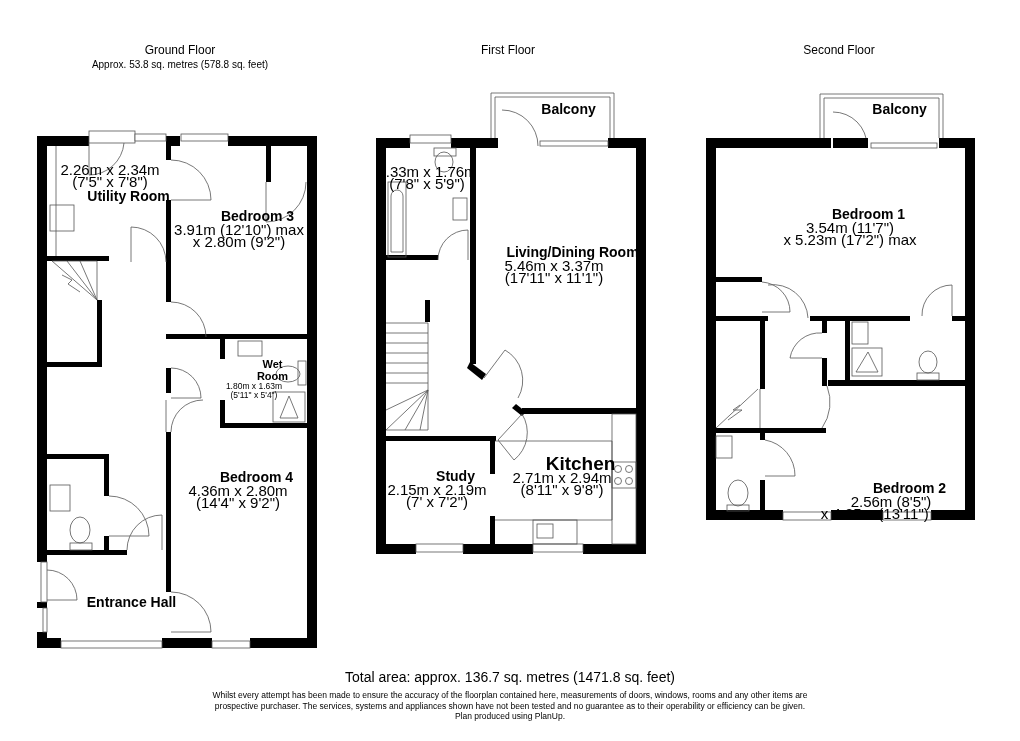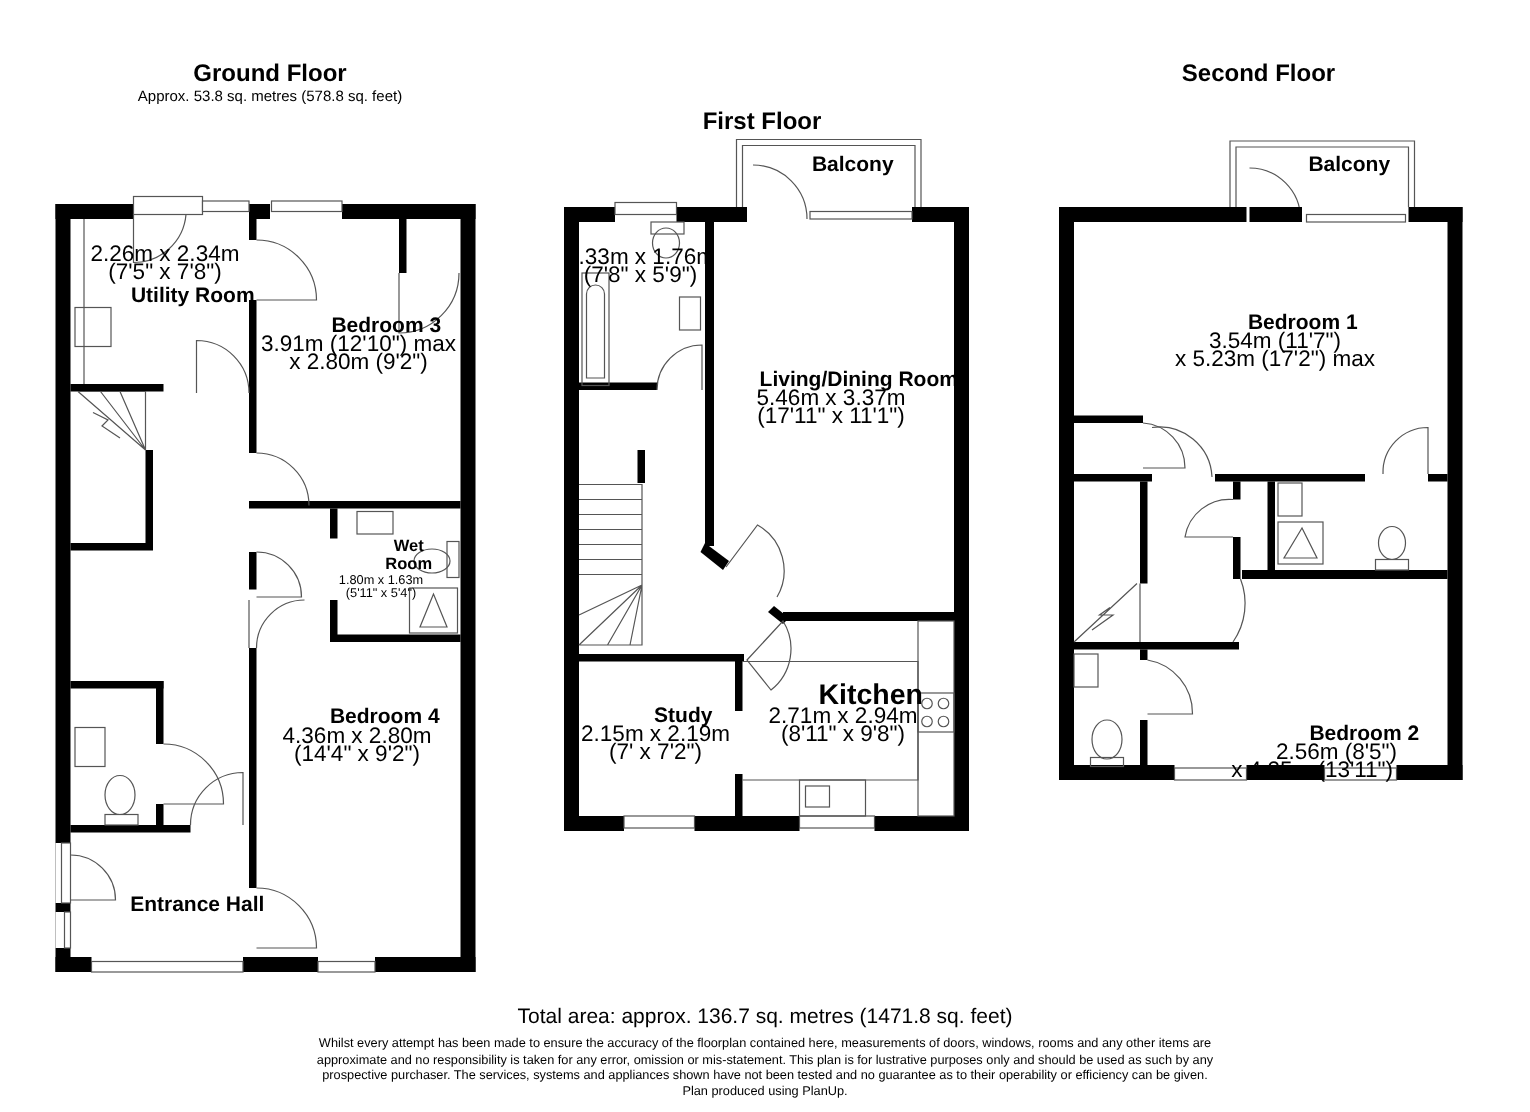--- a/index.html
+++ b/index.html
@@ -1,18 +1,18 @@
 <!DOCTYPE html>
 <html><head>
 <meta charset="utf-8">
 <style>
   html, body { margin: 0; padding: 0; background: #ffffff; }
   body { width: 1020px; height: 741px; position: relative; overflow: hidden; font-family: "Liberation Sans", sans-serif; color: #000; }
   .floor-header { position: absolute; text-align: center; width: 300px; }
-  .floor-title { font-weight: bold; font-size: 16px; line-height: 18px; display: block; }
+  .floor-title { font-weight: normal; font-size: 12px; line-height: 18px; display: block; }
   .floor-area { font-size: 10px; line-height: 12px; display: block; }
   svg#plan { position: absolute; left: 0; top: 0; }
   .wall { fill: #000; }
   .thin { fill: none; stroke: #555; stroke-width: 0.8; }
   .win { fill: #fff; stroke: #555; stroke-width: 0.8; }
   .room-label { position: absolute; text-align: center; transform: translateX(-50%); white-space: nowrap; }
   .room-name { font-weight: bold; font-size: 14px; line-height: 16px; display: block; padding-left: 37px; }
   .room-name.small { font-size: 11px; line-height: 12px; }
   .room-dim { font-size: 15px; line-height: 12px; display: block; }
   .room-dim.small { font-size: 8.5px; line-height: 9px; }
@@ -20,21 +20,21 @@
   .total { font-size: 14px; line-height: 16px; top: 669px; }
   .disclaimer { font-size: 8.5px; line-height: 10.5px; top: 690px; }
 </style>
 </head>
 <body>
 
 <div class="floor-header" style="left:30px; top:41px;">
   <span class="floor-title">Ground Floor</span>
   <span class="floor-area">Approx. 53.8 sq. metres (578.8 sq. feet)</span>
 </div>
-<div class="floor-header" style="left:358px; top:41px;margin-top:32px;">
+<div class="floor-header" style="left:358px; top:41px;">
   <span class="floor-title">First Floor</span>
 </div>
 <div class="floor-header" style="left:689px; top:41px;">
   <span class="floor-title">Second Floor</span>
 </div>
 
 <svg id="plan" width="1020" height="741" viewBox="0 0 1020 741">
 
   <g>
 
@@ -265,16 +265,15 @@
 </div>
 <div class="room-label" style="left:891px; top:438px;margin-top:42px;">
   <span class="room-name">Bedroom 2</span>
   <span class="room-dim">2.56m (8'5")</span>
   <span class="room-dim">x 4.25m (13'11") max</span>
 </div>
 
 <div class="footer total">Total area: approx. 136.7 sq. metres (1471.8 sq. feet)</div>
 <div class="footer disclaimer">
   <div>Whilst every attempt has been made to ensure the accuracy of the floorplan contained here, measurements of doors, windows, rooms and any other items are</div>
-  <div>approximate and no responsibility is taken for any error, omission or mis-statement. This plan is for lustrative purposes only and should be used as such by any</div>
   <div>prospective purchaser. The services, systems and appliances shown have not been tested and no guarantee as to their operability or efficiency can be given.</div>
   <div>Plan produced using PlanUp.</div>
 </div>
 
 </body></html>

